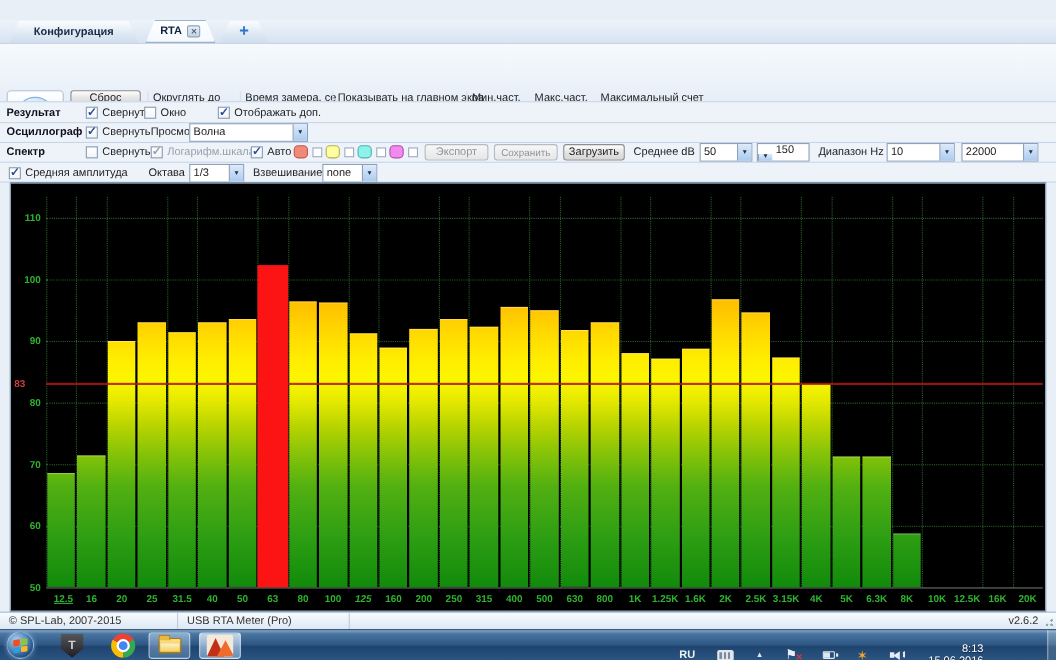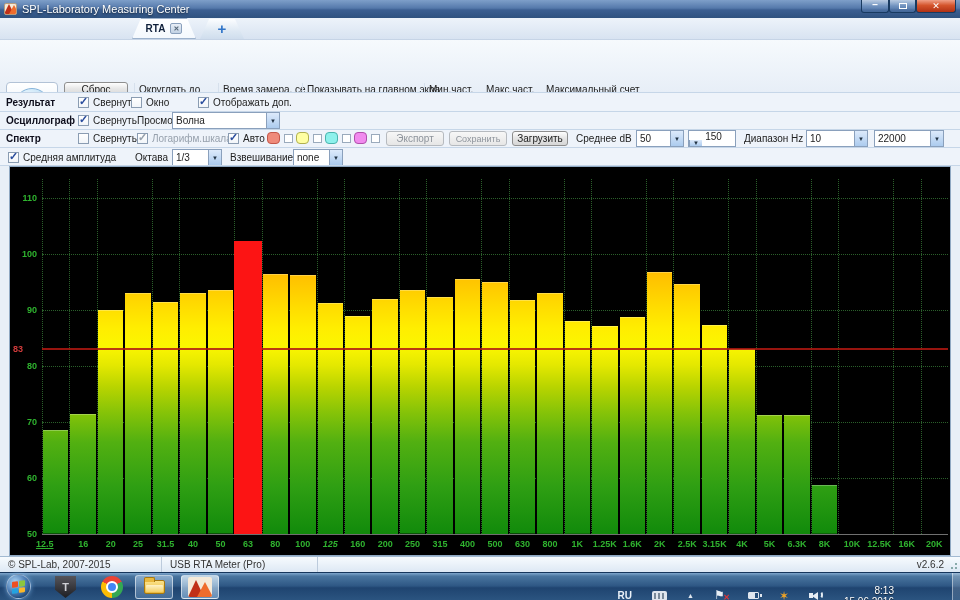--- a/index.html
+++ b/index.html
@@ -176,36 +176,25 @@
   .clock{text-align:right;font-size:10px;line-height:11px;color:#fff;text-shadow:0 1px 1px #123;}
   .showdesk{position:absolute;right:0;top:0;width:8px;height:28px;
     background:linear-gradient(rgba(255,255,255,.25),rgba(255,255,255,.08));
     border-left:1px solid rgba(255,255,255,.45);}
 </style>
 </head>
 <body>
 
 <div class="screen">
 
-  <div class="titlebar">
-    <div class="spl-mini">
-        <i class="m1"></i>
-        <i class="m2"></i>
-      </div>
-    <span class="title">SPL-Laboratory Measuring Center</span>
-    <div class="winbtns">
-      <div class="winbtn wb-min"></div>
-      <div class="winbtn wb-max">
-          <i></i>
-        </div>
-      <div class="winbtn wb-close"></div>
-    </div>
-  </div>
 
   <div class="tabbar">
+    <div class="tab tab-inactive" style="left:8px;width:118px;">
+      <span>Конфигурация</span>
+    </div>
     <div class="tab tab-active" style="left:132px;width:64px;height:21px;">
       <span>RTA</span>
       <span class="tab-close"></span>
     </div>
     <div class="tab tab-inactive tab-add" style="left:200px;width:44px;"></div>
   </div>
 
   <div class="toolbar">
     <div class="playbtn">
       <div class="circle">
@@ -449,21 +438,21 @@
       <div class="bar" style="left: 609.545px; top: 149.72px; width: 25.4545px; height: 217.28px;"></div>
       <div class="bar" style="left: 637px; top: 104.92px; width: 25.4545px; height: 262.08px;"></div>
       <div class="bar" style="left: 664.455px; top: 117.24px; width: 25.4545px; height: 249.76px;"></div>
       <div class="bar" style="left: 691.909px; top: 157.56px; width: 25.4545px; height: 209.44px;"></div>
       <div class="bar" style="left: 719.364px; top: 182.2px; width: 25.4545px; height: 184.8px;"></div>
       <div class="bar" style="left: 746.818px; top: 247.72px; width: 25.4545px; height: 119.28px;"></div>
       <div class="bar" style="left: 774.273px; top: 247.72px; width: 25.4545px; height: 119.28px;"></div>
       <div class="bar" style="left: 801.727px; top: 318.28px; width: 25.4545px; height: 48.72px;"></div>
       <div class="redline" style="left: 32px; top: 181.2px; width: 906px;"></div>
       <div class="redlbl" style="top: 177.2px;">83</div>
-      <div class="xtick" style="left: 16px; top: 372px; width: 37.4545px; text-decoration: underline;">12.5</div>
+      <div class="xtick" style="left: 29px; top: 372px; width: 37.4545px; text-decoration: underline;">12.5</div>
       <div class="xtick" style="left: 54.4545px; top: 372px; width: 37.4545px;">16</div>
       <div class="xtick" style="left: 81.9091px; top: 372px; width: 37.4545px;">20</div>
       <div class="xtick" style="left: 109.364px; top: 372px; width: 37.4545px;">25</div>
       <div class="xtick" style="left: 136.818px; top: 372px; width: 37.4545px;">31.5</div>
       <div class="xtick" style="left: 164.273px; top: 372px; width: 37.4545px;">40</div>
       <div class="xtick" style="left: 191.727px; top: 372px; width: 37.4545px;">50</div>
       <div class="xtick" style="left: 219.182px; top: 372px; width: 37.4545px;">63</div>
       <div class="xtick" style="left: 246.636px; top: 372px; width: 37.4545px;">80</div>
       <div class="xtick" style="left: 274.091px; top: 372px; width: 37.4545px;">100</div>
       <div class="xtick" style="left: 301.545px; top: 372px; width: 37.4545px; font-style: italic;">125</div>

